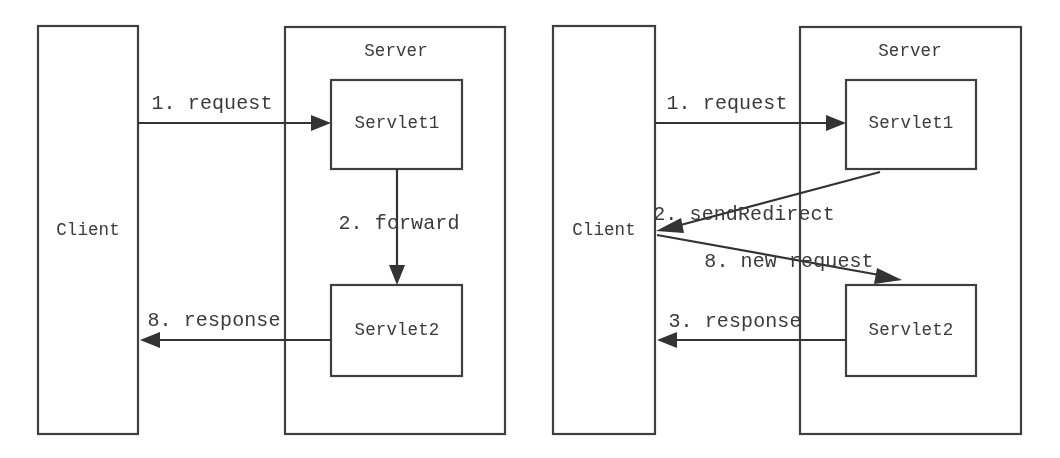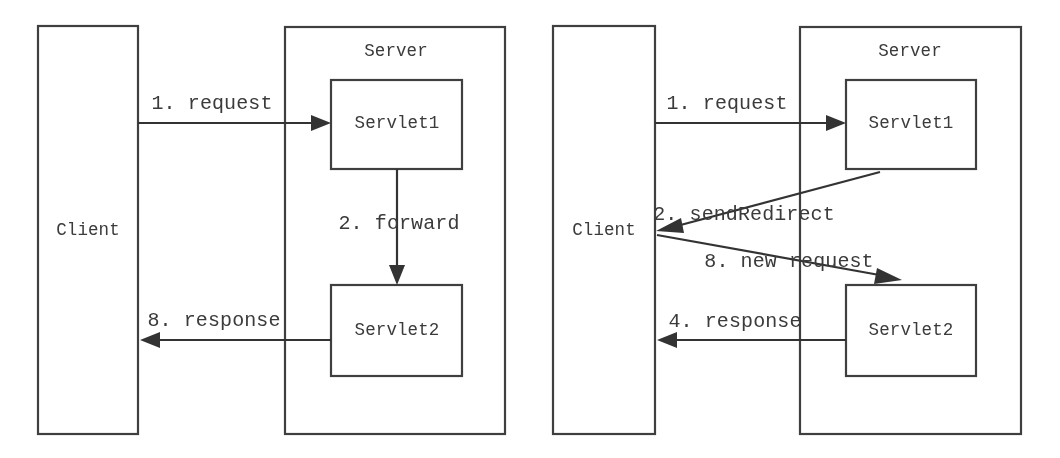--- a/index.html
+++ b/index.html
@@ -146,15 +146,15 @@
   <div class="lbl lbl-box-title" style="left:911px; top:124px;">Servlet1</div>
 
   <div class="lbl lbl-box-title" style="left:911px; top:331px;">Servlet2</div>
 
   <div class="lbl lbl-flow" style="left:727px; top:104px;">1. request</div>
 
   <div class="lbl lbl-flow" style="left:744px; top:203px;margin-top:12px;">2. sendRedirect</div>
 
   <div class="lbl lbl-flow" style="left:789px; top:262px;">8. new request</div>
 
-  <div class="lbl lbl-flow" style="left:735px; top:322px;">4. response</div>
+  <div class="lbl lbl-flow" style="left:735px; top:322px;">3. response</div>
 
 </div>
 
 </body></html>

